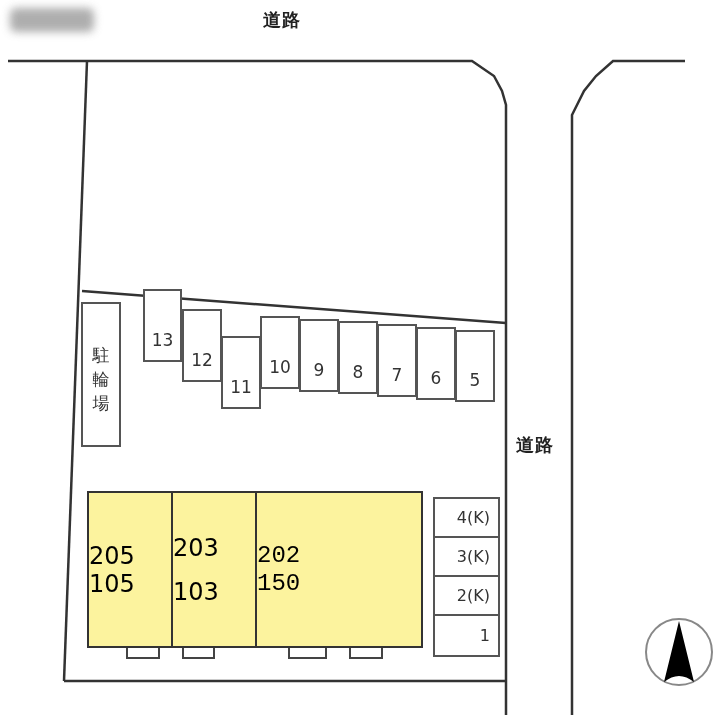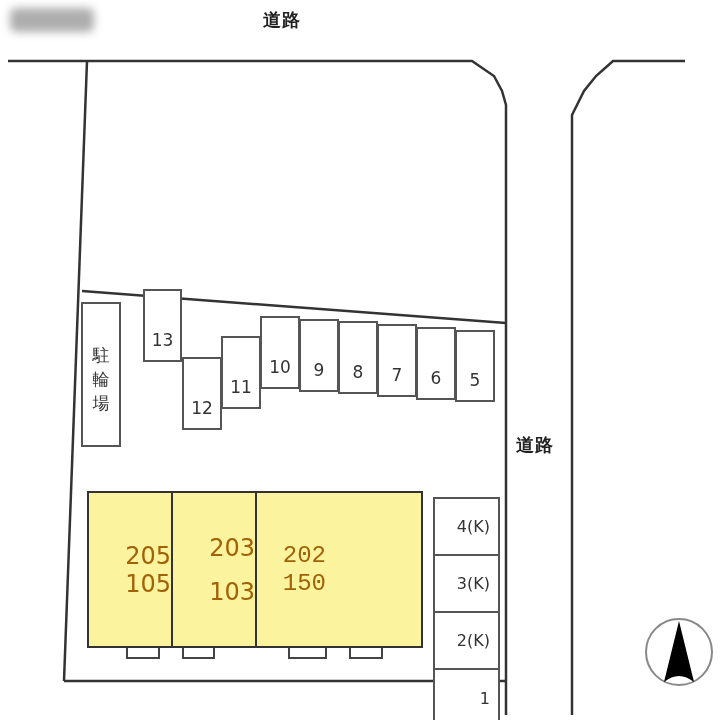--- a/index.html
+++ b/index.html
@@ -5,25 +5,25 @@
   html,body{margin:0;padding:0;background:#ffffff;}
   body{width:720px;height:720px;position:relative;overflow:hidden;font-family:"DejaVu Sans","Liberation Sans",sans-serif;color:#222;}
   svg.map{position:absolute;left:0;top:0;}
   .abs{position:absolute;text-align:right;}
   .watermark{left:10px;top:8px;width:84px;height:24px;background:#9a9a9a;border-radius:6px;filter:blur(4px);opacity:.8;}
   .road-label{font-size:18px;font-weight:bold;color:#222;letter-spacing:1px;}
   .slot{position:absolute;box-sizing:border-box;border:2px solid #555;background:#fff;display:flex;align-items:flex-end;justify-content:center;padding-bottom:10px;font-size:17px;color:#333;}
   .bike{position:absolute;left:81px;top:302px;width:40px;height:145px;box-sizing:border-box;border:2px solid #555;background:#fff;}
   .bike span{position:absolute;left:0;width:36px;text-align:center;font-size:17px;color:#333;}
   .building{position:absolute;left:87px;top:491px;width:336px;height:157px;box-sizing:border-box;border:2px solid #333;background:#fcf39e;}
-  .unit{position:absolute;top:0;height:100%;box-sizing:border-box;border-right:2px solid #333;display:flex;flex-direction:column;align-items:flex-end;justify-content:center;font-size:24px;line-height:28px;color:#a16207;}
+  .unit{position:absolute;top:0;height:100%;box-sizing:border-box;border-right:2px solid #333;display:flex;flex-direction:column;align-items:flex-start;justify-content:center;font-size:24px;line-height:28px;color:#000000;}
   .unit:last-child{border-right:none;}
   .tab{position:absolute;top:648px;height:11px;box-sizing:border-box;border:2px solid #444;border-top:none;background:#fff;}
   .rcol{position:absolute;left:433px;top:497px;width:67px;box-sizing:border-box;border:2px solid #555;background:#fff;}
-  .rcell{height:57px;box-sizing:border-box;border-bottom:2px solid #555;display:flex;align-items:center;justify-content:flex-end;padding-right:8px;font-size:16px;color:#333;}
+  .rcell{height:39px;box-sizing:border-box;border-bottom:2px solid #555;display:flex;align-items:center;justify-content:flex-end;padding-right:8px;font-size:16px;color:#333;}
   .rcell:last-child{border-bottom:none;}
 </style>
 </head>
 <body>
 
 <div class="abs watermark"></div>
 
 <svg class="map" width="720" height="720" viewBox="0 0 720 720">
 
   <polyline points="8,61 472,61 494,76 502,91 506,105 506,715" fill="none" stroke="#333" stroke-width="2.5"></polyline>
@@ -46,21 +46,21 @@
 
 <div class="bike">
   <span style="top:40px;">駐</span>
   <span style="top:64px;">輪</span>
   <span style="top:88px;">場</span>
 </div>
 
 <div class="slot" style="left:143px;top:289px;width:39px;height:73px;">
     <span>13</span>
   </div>
-<div class="slot" style="left:182px;top:309px;width:40px;height:73px;margin-top:48px;">
+<div class="slot" style="left:182px;top:309px;width:40px;height:73px;">
     <span>12</span>
   </div>
 <div class="slot" style="left:221px;top:312px;width:40px;height:73px;margin-top:24px;">
     <span>11</span>
   </div>
 <div class="slot" style="left:260px;top:316px;width:40px;height:73px;">
     <span>10</span>
   </div>
 <div class="slot" style="left:299px;top:319px;width:40px;height:73px;">
     <span>9</span>

